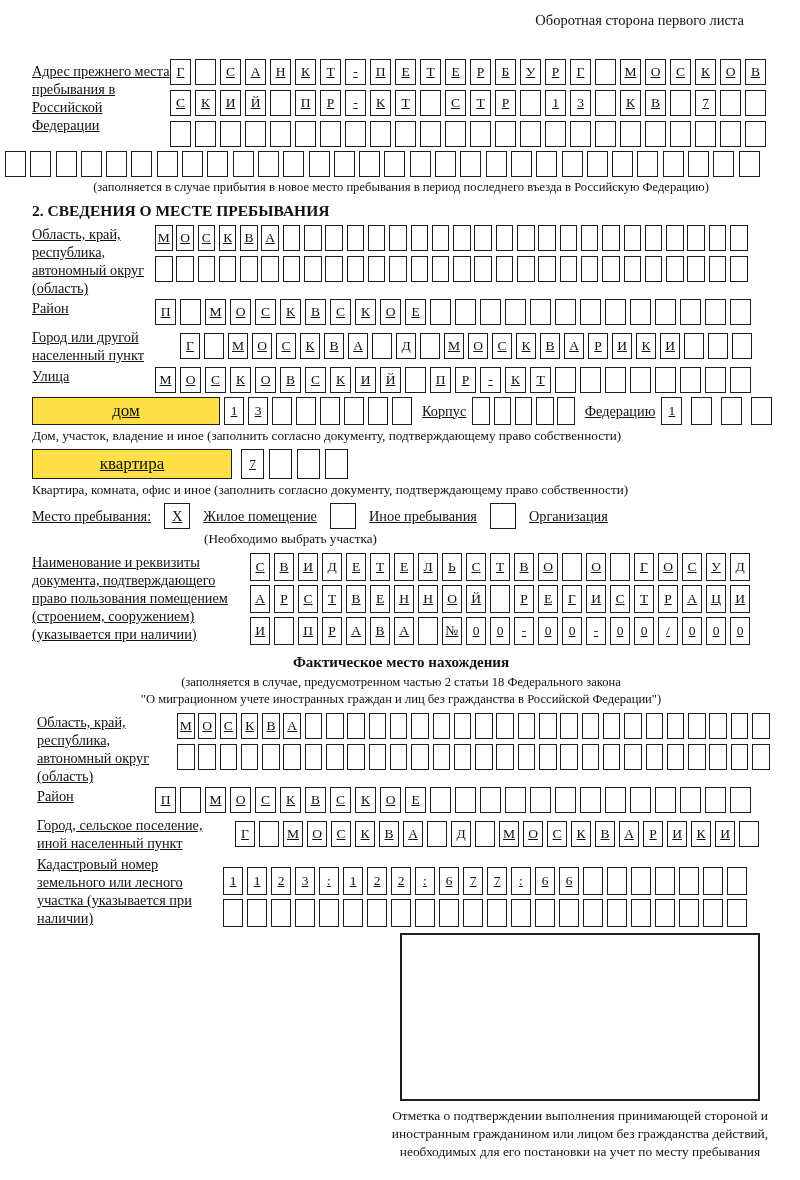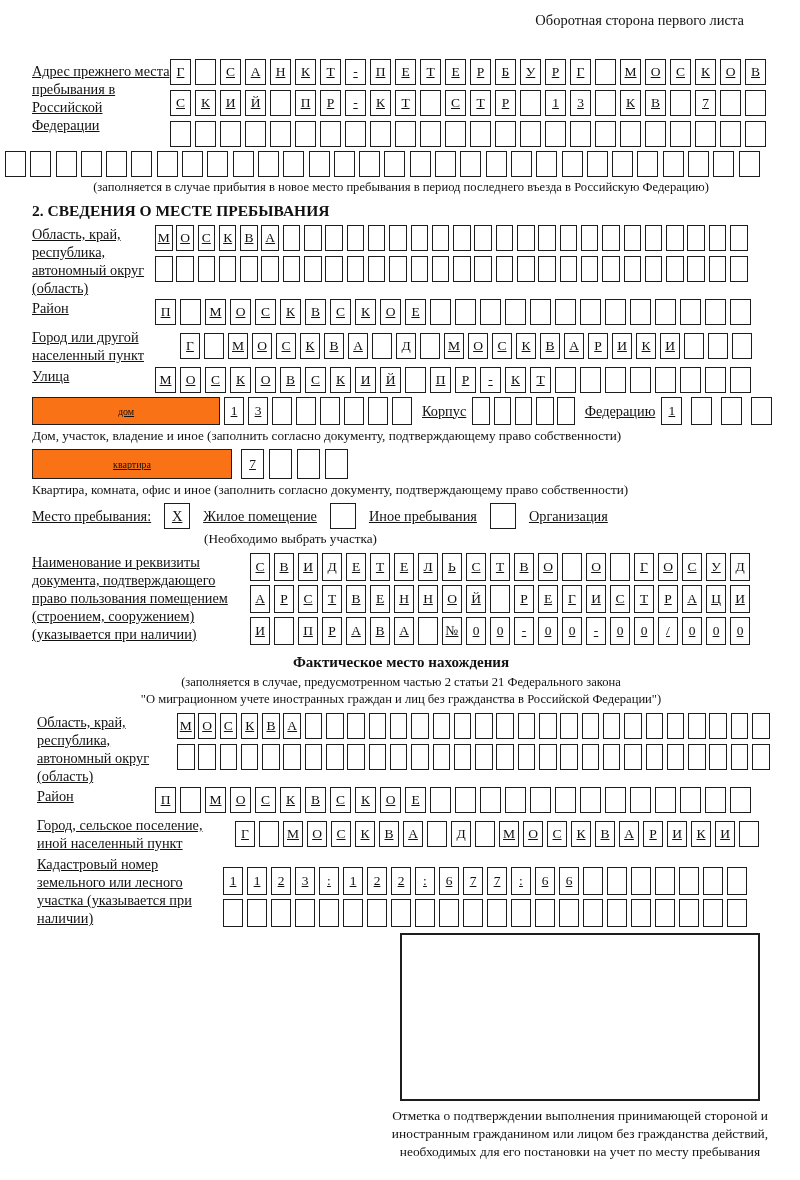--- a/index.html
+++ b/index.html
@@ -31,22 +31,22 @@
   .w123{width:123px;}
   .w148{width:148px;}
   .w218{width:218px;}
   .fullrow{margin-left:-27px;margin-top:4px;}
   .caption{font-size:13.2px;margin:3px 0 5px;}
   .caption.small{font-size:12.6px;}
   .center{text-align:center;}
   .h2{text-align:left;font-weight:bold;font-size:15.5px;margin:7px 0 5px;}
   .h3{text-align:center;font-weight:bold;font-size:15px;margin:9px 0 4px;}
   .mt2{margin-top:2px;} .mt3{margin-top:3px;} .mt4{margin-top:4px;}
-  .field-box{box-sizing:border-box;border:1.5px solid #1d1d1d;height:28px;background:#f97316;
-             display:flex;align-items:center;justify-content:center;font-size:10px;flex-shrink:0;}
+  .field-box{box-sizing:border-box;border:1.5px solid #1d1d1d;height:28px;background:#fde047;
+             display:flex;align-items:center;justify-content:center;font-size:17px;flex-shrink:0;}
   .w188{width:188px;margin-right:4px;}
   .w200{width:200px;margin-right:9px;height:30px;}
   .checkbox{box-sizing:border-box;border:1.5px solid #1d1d1d;width:26px;height:26px;flex-shrink:0;
             display:flex;align-items:center;justify-content:center;font-size:14.5px;margin:0 7px;}
   .choose{padding-left:172px;margin:2px 0 6px;}
   .s3{padding-left:5px;}
   .w140{width:140px;} .w118{width:118px;} .w198{width:198px;} .w186{width:186px;}
   .cad-rows{padding-top:12px;}
   .stamp-wrap{display:flex;flex-direction:column;align-items:flex-end;margin-top:6px;}
   .stamp-box{box-sizing:border-box;border:2px solid #1d1d1d;width:360px;height:168px;margin-right:10px;background:#fff;}
@@ -455,21 +455,21 @@
           <span class="cell">0</span>
           <span class="cell">/</span>
           <span class="cell">0</span>
           <span class="cell">0</span>
           <span class="cell">0</span>
         </div>
     </div>
   </div>
 
   <div class="h3">Фактическое место нахождения</div>
-  <div class="caption small center" style="margin:0;">(заполняется в случае, предусмотренном частью 2 статьи 21 Федерального закона</div>
+  <div class="caption small center" style="margin:0;">(заполняется в случае, предусмотренном частью 2 статьи 18 Федерального закона</div>
   <div class="caption small center" style="margin:2px 0 6px;">"О миграционном учете иностранных граждан и лиц без гражданства в Российской Федерации")</div>
 
   <div class="s3">
 
     <div class="row-flex">
       <div class="lbl w140">Область, край, республика, автономный округ (область)</div>
       <div class="rows">
         <div class="cells p21 mb5">
             <span class="cell">М</span>
             <span class="cell">О</span>

